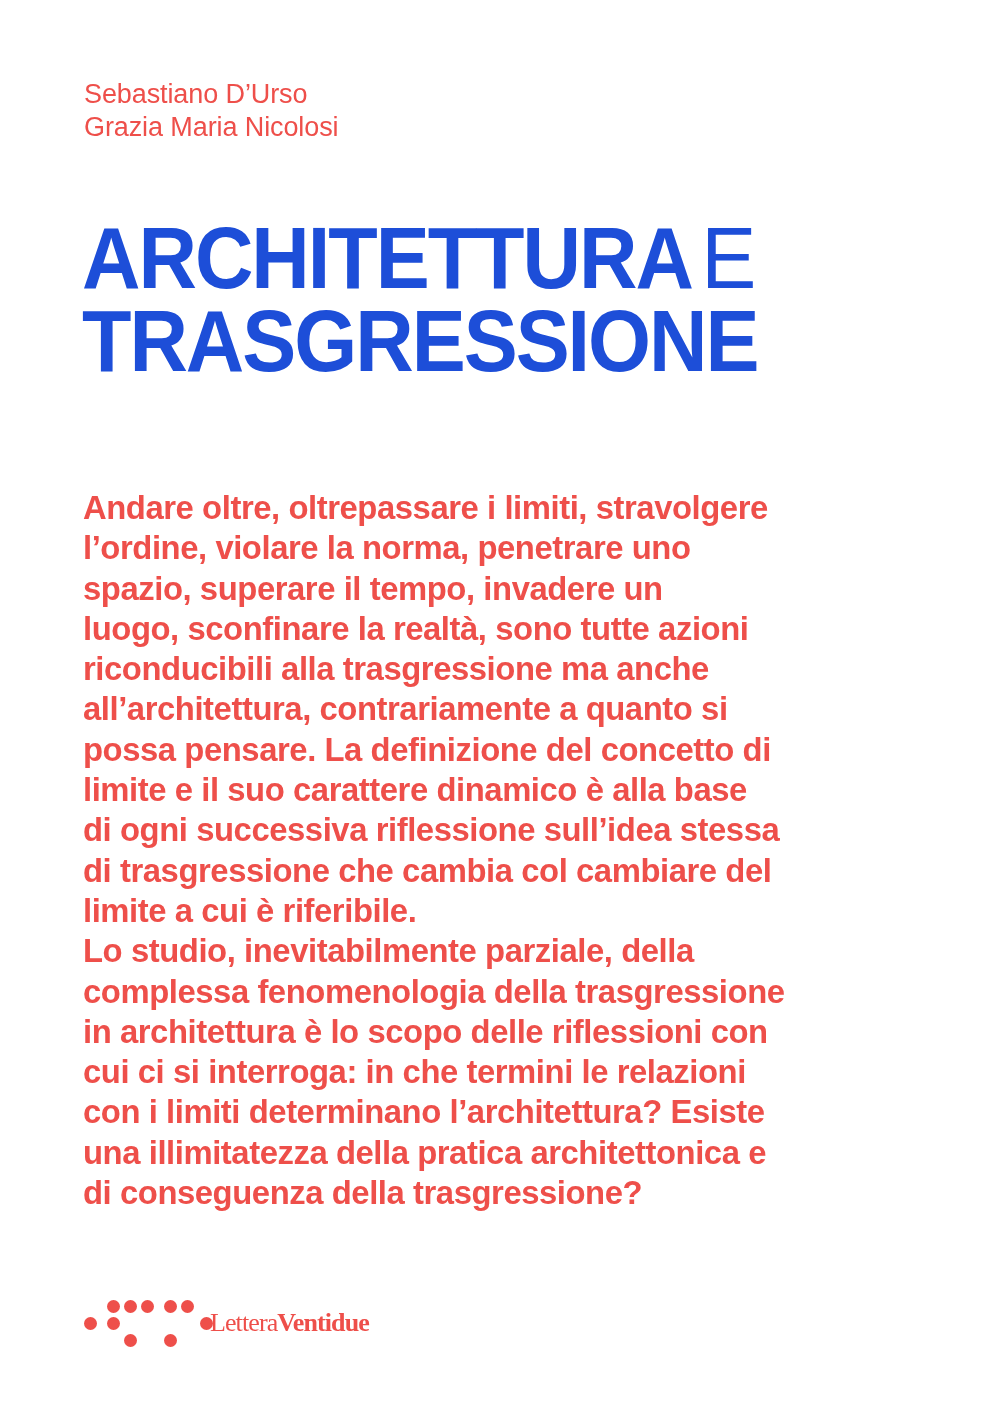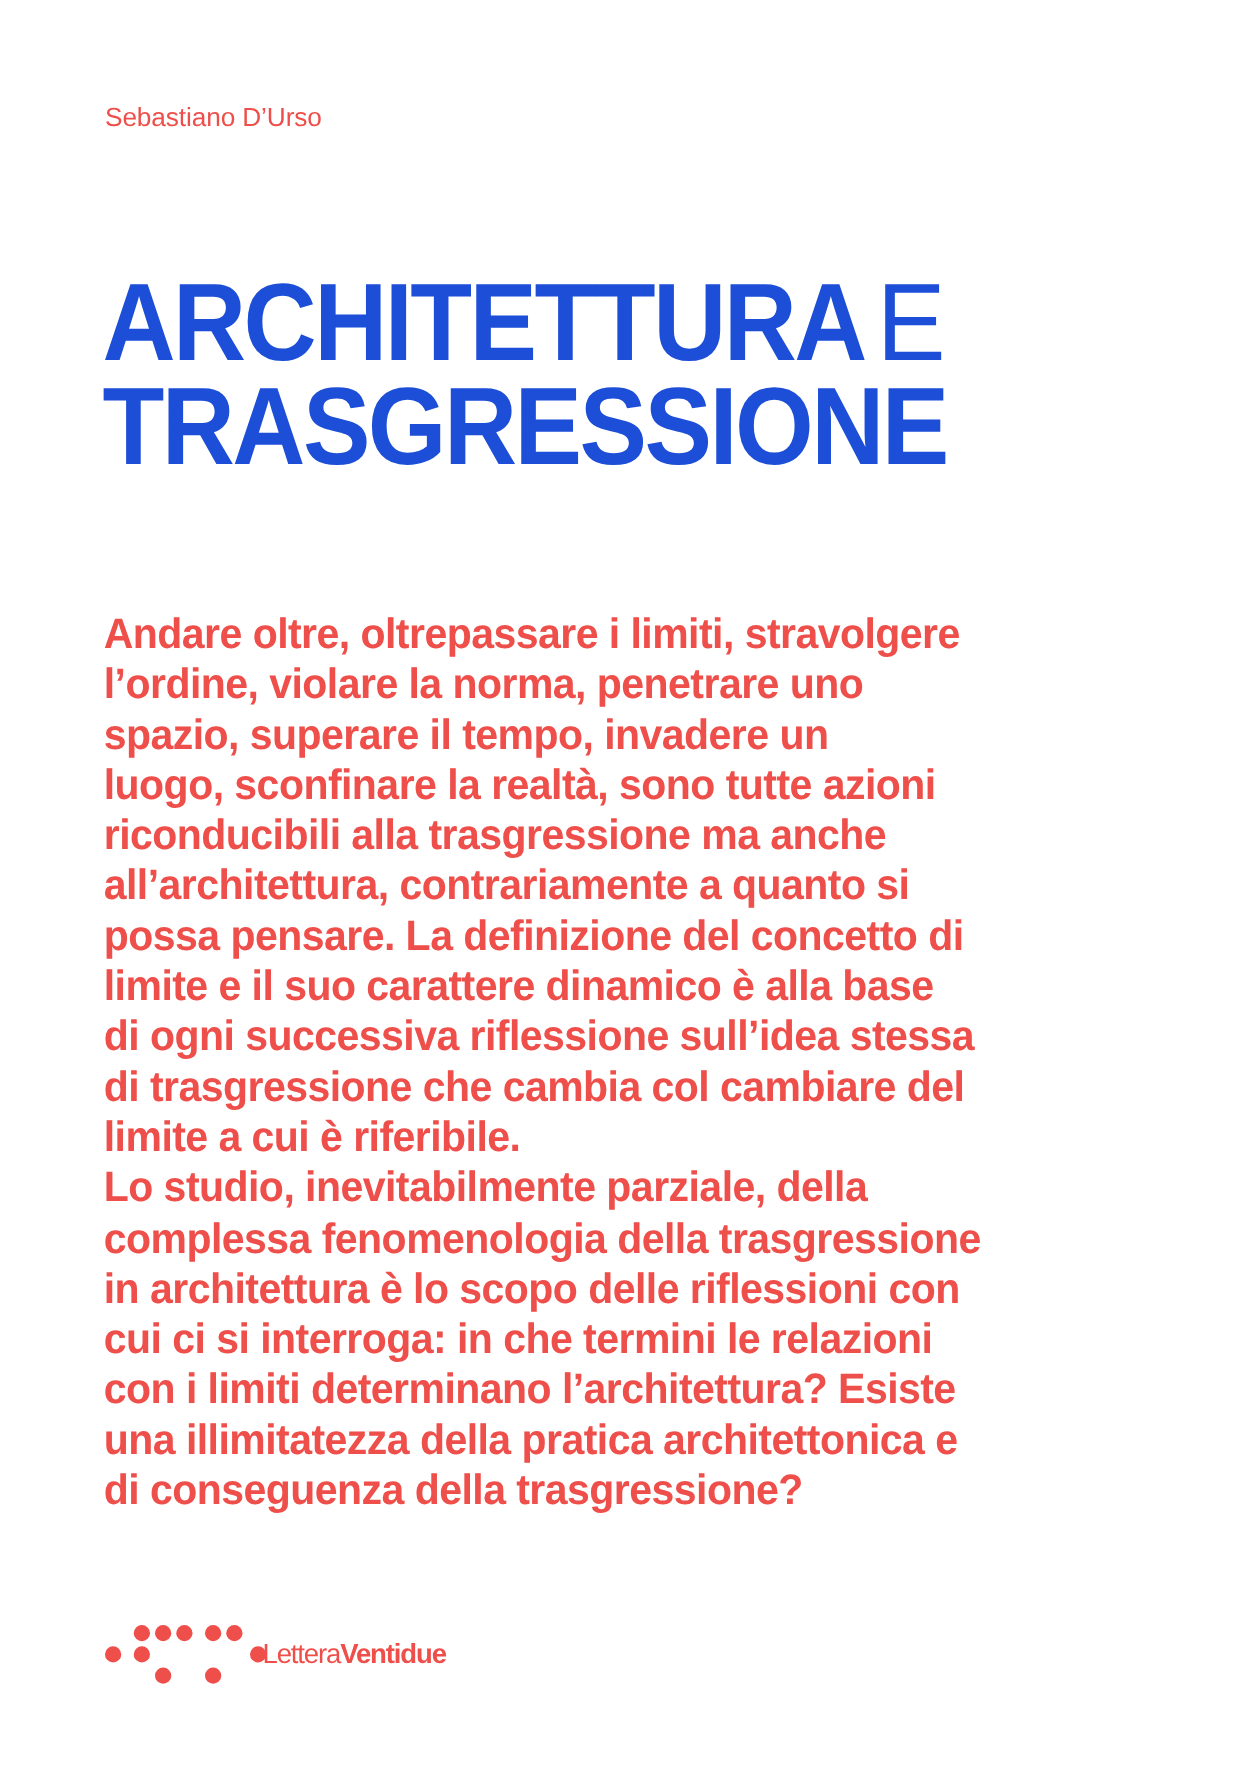--- a/index.html
+++ b/index.html
@@ -21,21 +21,21 @@
     inset: 0;
     background: #ffffff;
   }
 
   
   .authors {
     position: absolute;
     left: 84px;
     top: 78px;
     color: #ee4f4a;
-    font-size: 21px;
+    font-size: 27px;
     line-height: 33px;
     font-weight: 400;
     letter-spacing: -0.1px;
     white-space: nowrap;
   }
   .authors .author-line { display: block; }
 
   
   .title-block {
     position: absolute;
@@ -99,35 +99,37 @@
     position: absolute;
     width: 13px;
     height: 13px;
     border-radius: 50%;
     background: #ee4f4a;
     display: block;
   }
   .logo-wordmark {
     margin-left: 10px;
     color: #ee4f4a;
-    font-size: 22px;
+    font-size: 26px;
     line-height: 34px;
     letter-spacing: -0.9px;
     white-space: nowrap;
+    font-family: Liberation Serif, serif;
   }
   .logo-wordmark .lw-light { font-weight: 400; }
   .logo-wordmark .lw-bold  { font-weight: 700; }
 </style>
 </head>
 <body>
 
 <div class="cover">
 
   <div class="authors">
     <span class="author-line">Sebastiano D’Urso</span>
+    <span class="author-line">Grazia Maria Nicolosi</span>
   </div>
 
   <div class="title-block">
     <span class="title-line"><span>ARCHITETTURA</span><span class="title-conj">E</span></span>
     <span class="title-line">TRASGRESSIONE</span>
   </div>
 
   <div class="blurb">
     <span class="line">Andare oltre, oltrepassare i limiti, stravolgere</span>
     <span class="line">l’ordine, violare la norma, penetrare uno</span>

